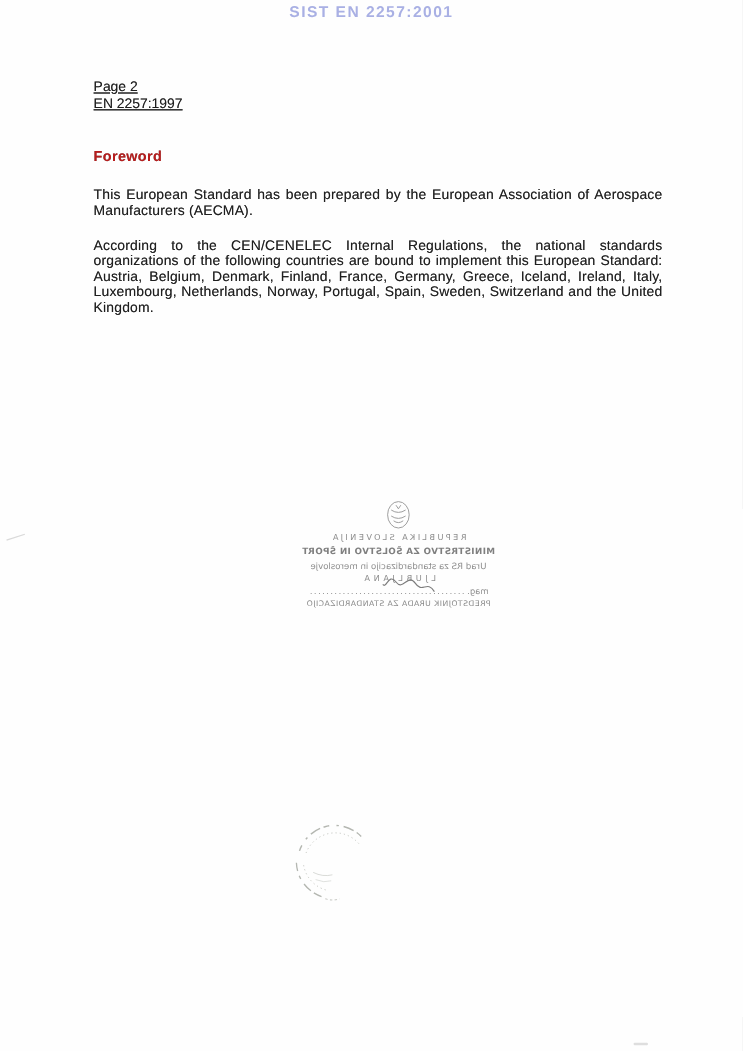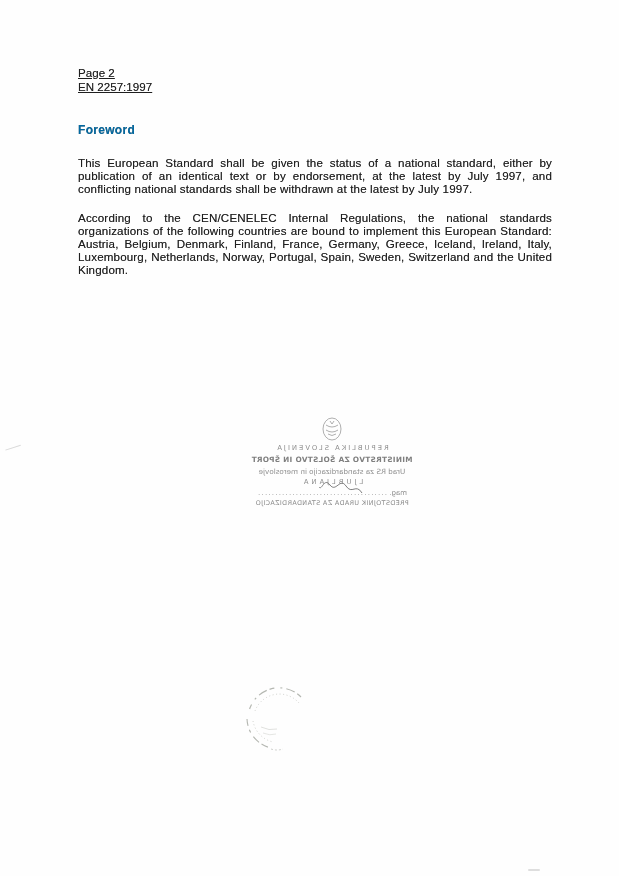--- a/index.html
+++ b/index.html
@@ -25,21 +25,21 @@
   .page-info{
     position:absolute;left:78px;top:66px;
     font-size:11.6px;line-height:13.5px;
     text-shadow:0 0 0.5px rgba(0,0,0,0.5);
     text-decoration:underline;
   }
 
   .foreword{
     position:absolute;left:78px;top:123px;
     font-size:12px;font-weight:bold;letter-spacing:0.3px;
-    color:#0369a1;
+    color:#b91c1c;
     text-shadow:0 0 0.5px rgba(0,0,0,0.5);
   }
 
   .body-text{
     position:absolute;left:78px;top:156px;width:474px;
     font-size:11.6px;line-height:13px;letter-spacing:0.15px;
     text-shadow:0 0 0.5px rgba(0,0,0,0.55);
   }
   .body-text p{
     margin:0 0 16px 0;
@@ -80,30 +80,31 @@
   .speck-bottom{
     position:absolute;left:528px;top:869px;width:12px;height:2px;
     background:#d6d6d6;border-radius:2px;opacity:0.8;
   }
 </style>
 </head>
 <body>
 
 <div class="page">
 
+  <div class="watermark">SIST EN 2257:2001</div>
 
   <div class="page-info">
     <div>Page 2</div>
     <div>EN 2257:1997</div>
   </div>
 
   <div class="foreword">Foreword</div>
 
   <div class="body-text">
-    <p>This European Standard shall be given the status of a national standard, either by publication of an identical text or by endorsement, at the latest by July 1997, and conflicting national standards shall be withdrawn at the latest by July 1997.</p>
+    <p>This European Standard has been prepared by the European Association of Aerospace Manufacturers (AECMA).</p>
     <p>According to the CEN/CENELEC Internal Regulations, the national standards organizations of the following countries are bound to implement this European Standard: Austria, Belgium, Denmark, Finland, France, Germany, Greece, Iceland, Ireland, Italy, Luxembourg, Netherlands, Norway, Portugal, Spain, Sweden, Switzerland and the United Kingdom.</p>
   </div>
 
   <div class="ministry-stamp">
     <div class="ms-crest">
       <svg width="30" height="26" viewBox="0 0 30 26">
         <g fill="none" stroke="#9a9a9a" stroke-width="0.8">
           <ellipse cx="15" cy="13" rx="9" ry="11"></ellipse>
           <path d="M9,9 q6,4 12,0 M9,14 q6,4 12,0 M11,18 q4,3 8,0"></path>
           <path d="M13,5 l2,3 2,-3"></path>

